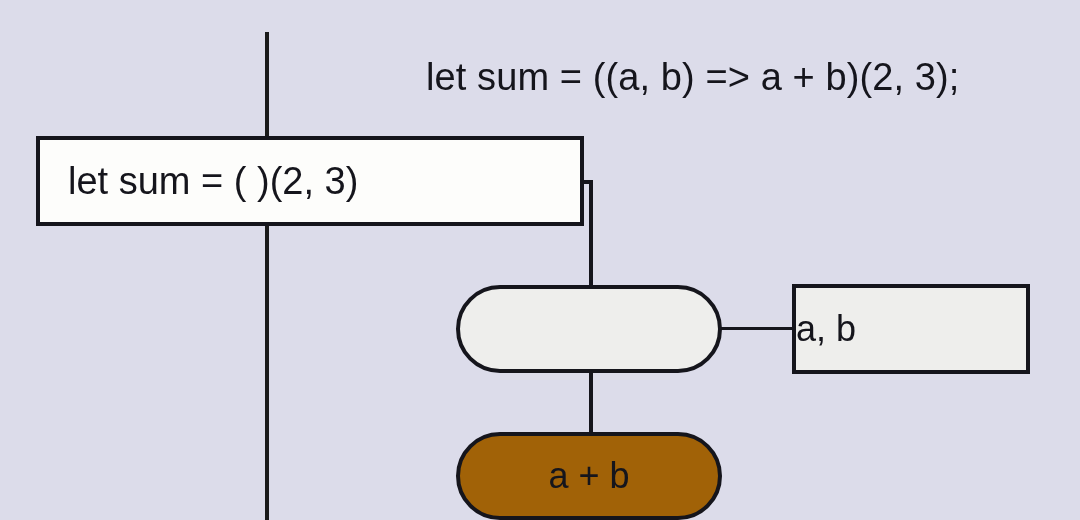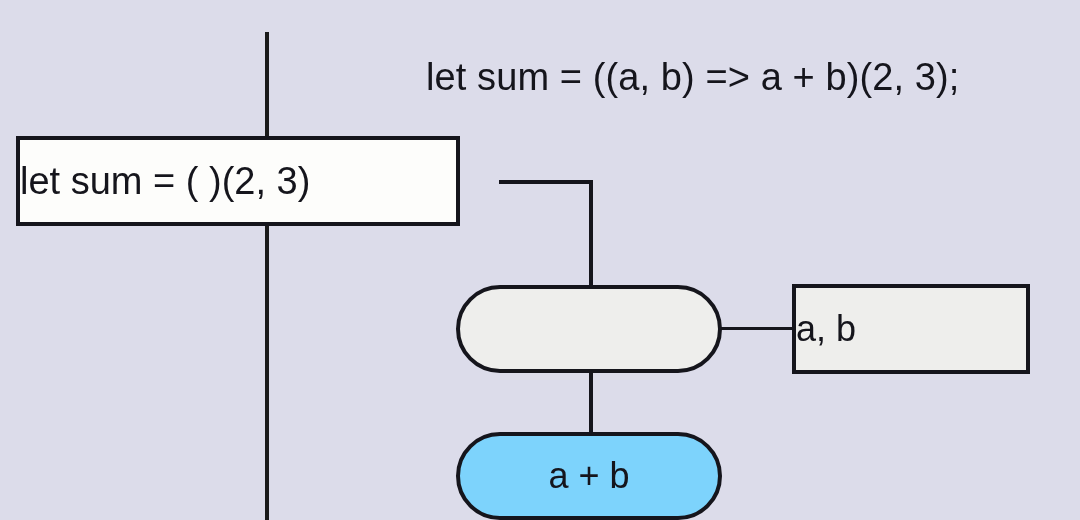--- a/index.html
+++ b/index.html
@@ -47,26 +47,27 @@
   .rect-node {
     position: absolute;
     box-sizing: border-box;
     border: 4px solid #15151c;
     display: flex;
     align-items: center;
     color: #15151c;
     white-space: pre;
   }
   .call-box {
-    left: 16px;
+    left: 36px;
     top: 104px;
-    width: 444px;
+    width: 548px;
     height: 90px;
     background: #fdfdfb;
     font-size: 38px;
+    padding-left: 28px;
     z-index: 3;
   }
   .params-box {
     left: 792px;
     top: 252px;
     width: 238px;
     height: 90px;
     background: #eeeeec;
     font-size: 36px;
     z-index: 3;
@@ -91,21 +92,21 @@
     width: 266px;
     height: 88px;
     background: #eeeeec;
     font-size: 36px;
   }
   .body-node {
     left: 456px;
     top: 400px;
     width: 266px;
     height: 88px;
-    background: #7dd3fc;
+    background: #a16207;
     font-size: 36px;
   }
 
   
   .conn {
     position: absolute;
     background: #15151c;
     z-index: 1;
   }
   .conn-call-h {

